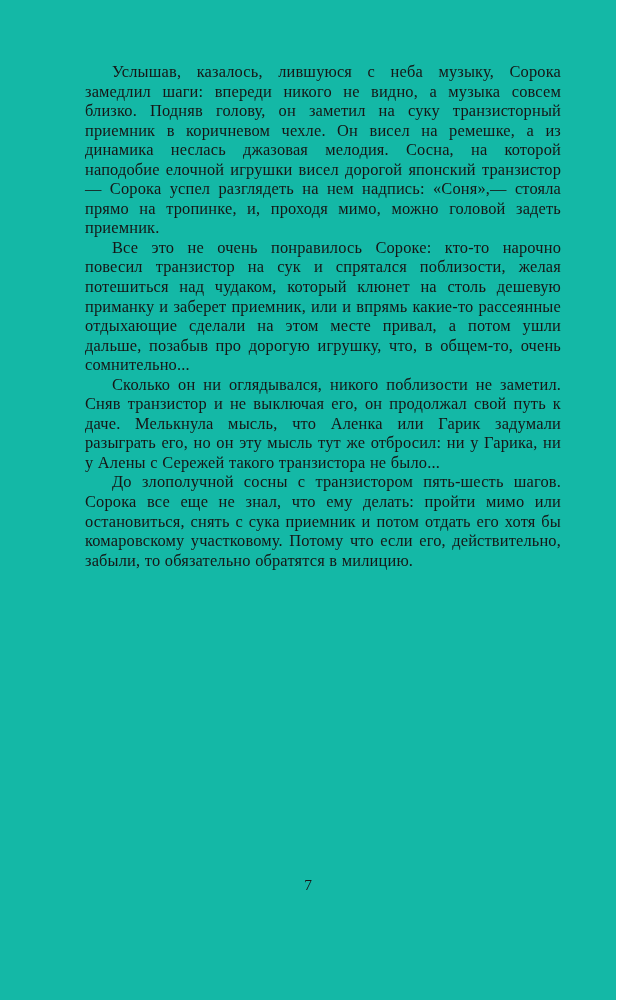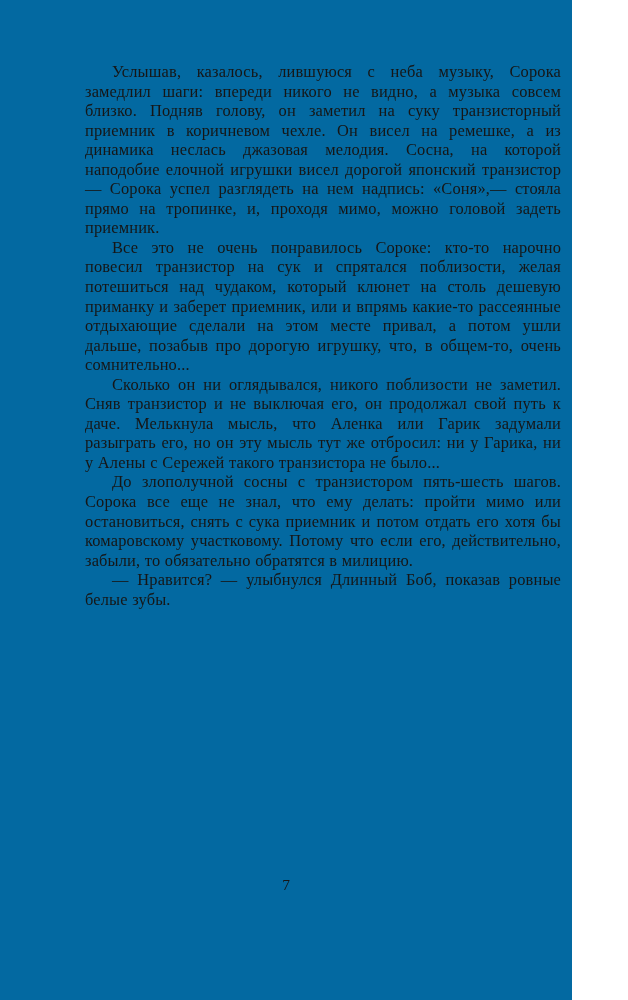--- a/index.html
+++ b/index.html
@@ -2,23 +2,23 @@
 <html><head>
 <meta charset="utf-8">
 <style>
   html, body {
     margin: 0;
     padding: 0;
     background: #ffffff;
   }
   .page {
     position: relative;
-    width: 572px;
+    width: 616px;
     height: 1000px;
-    background: #0369a1;
+    background: #14b8a6;
     overflow: hidden;
     font-family: "Liberation Serif", "DejaVu Serif", serif;
   }
   .text-block {
     position: absolute;
     left: 85px;
     top: 62px;
     width: 476px;
   }
   .para {
@@ -51,18 +51,17 @@
 </head>
 <body>
 
 <div class="page">
 
   <div class="text-block">
     <p class="para">Услышав, казалось, лившуюся с неба музыку, Сорока замедлил шаги: впереди никого не видно, а музыка совсем близко. Подняв голову, он заметил на суку транзисторный приемник в коричневом чехле. Он висел на ремешке, а из динамика неслась джазовая мелодия. Сосна, на которой наподобие елочной игрушки висел дорогой японский транзистор — Сорока успел разглядеть на нем надпись: «Соня»,— стояла прямо на тропинке, и, проходя мимо, можно головой задеть приемник.</p>
     <p class="para">Все это не очень понравилось Сороке: кто-то нарочно повесил транзистор на сук и спрятался поблизости, желая потешиться над чудаком, который клюнет на столь дешевую приманку и заберет приемник, или и впрямь какие-то рассеянные отдыхающие сделали на этом месте привал, а потом ушли дальше, позабыв про дорогую игрушку, что, в общем-то, очень сомнительно...</p>
     <p class="para">Сколько он ни оглядывался, никого поблизости не заметил. Сняв транзистор и не выключая его, он продолжал свой путь к даче. Мелькнула мысль, что Аленка или Гарик задумали разыграть его, но он эту мысль тут же отбросил: ни у Гарика, ни у Алены с Сережей такого транзистора не было...</p>
     <p class="para">До злополучной сосны с транзистором пять-шесть шагов. Сорока все еще не знал, что ему делать: пройти мимо или остановиться, снять с сука приемник и потом отдать его хотя бы комаровскому участковому. Потому что если его, действительно, забыли, то обязательно обратятся в милицию.</p>
-    <p class="para dialogue">— Нравится? — улыбнулся Длинный Боб, показав ровные белые зубы.</p>
   </div>
 
   <div class="page-number">7</div>
 
 </div>
 
 </body></html>

